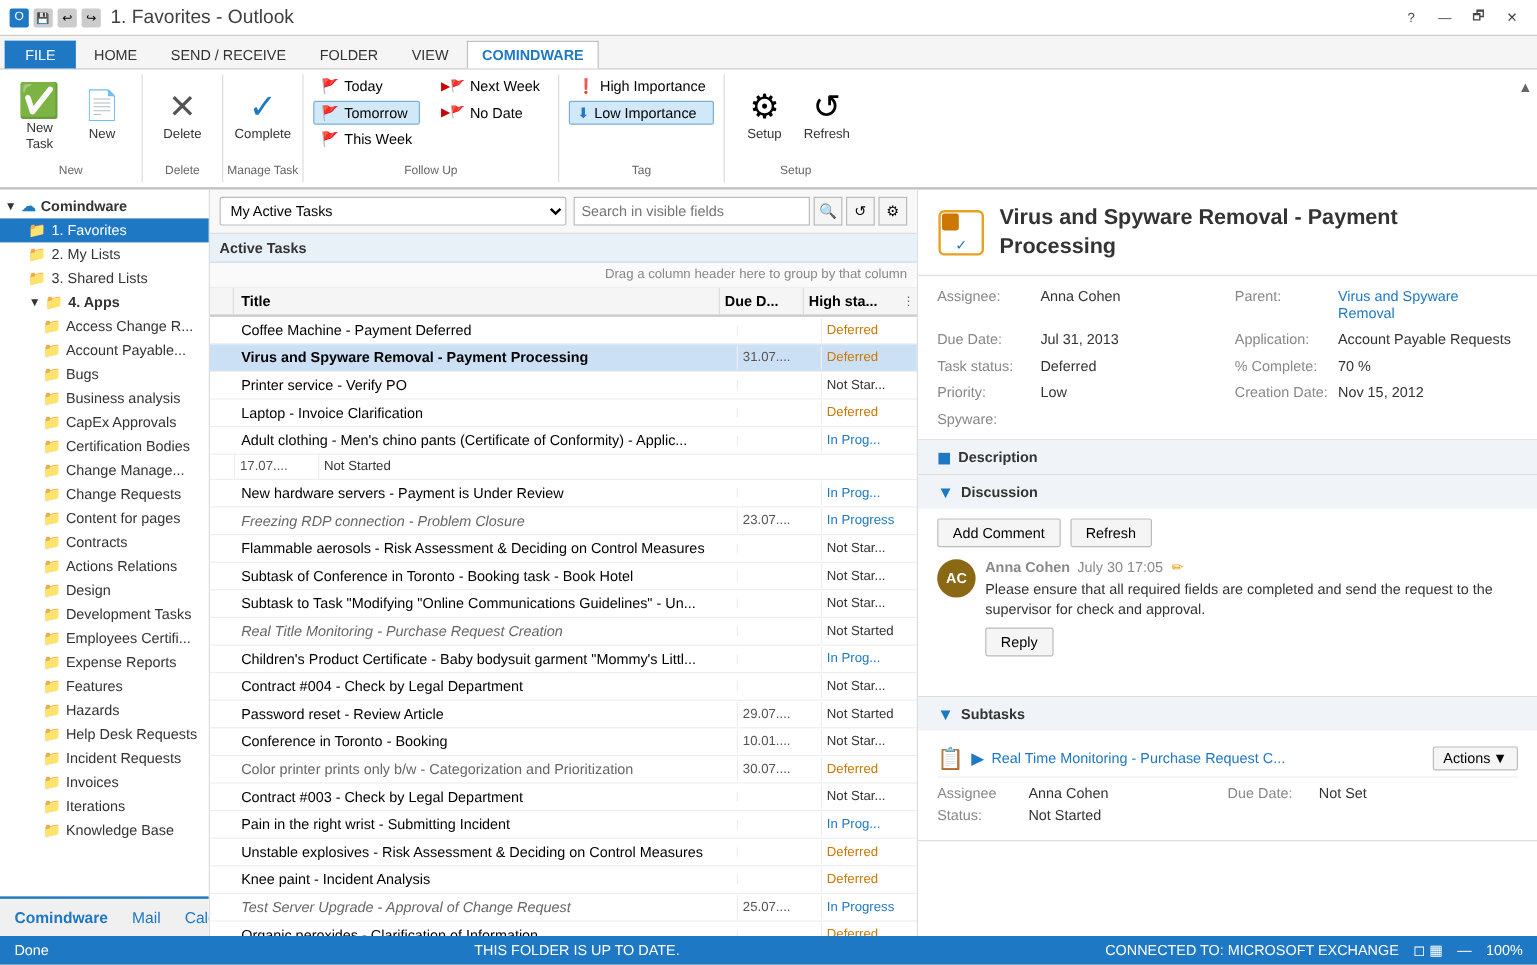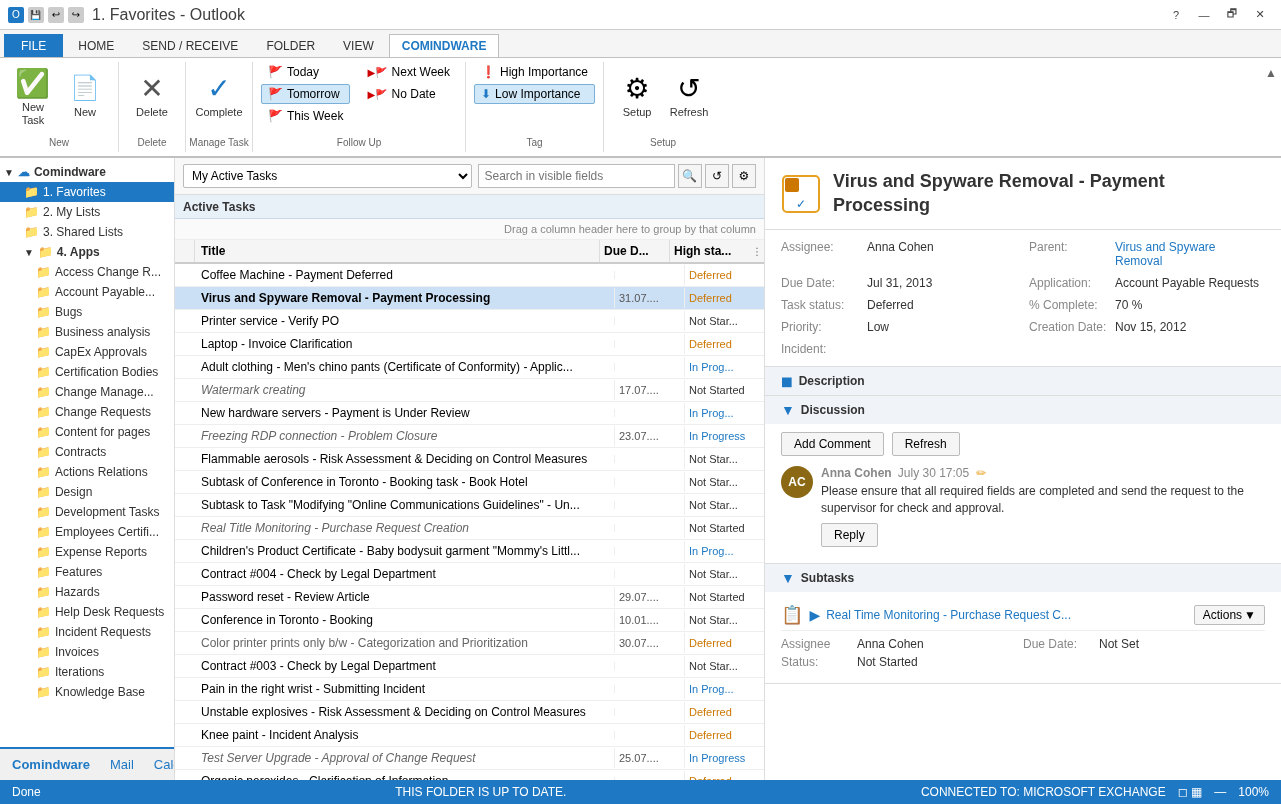--- a/index.html
+++ b/index.html
@@ -79,21 +79,21 @@
     .detail-meta-label { color: #888; min-width: 80px; }
     .detail-meta-value { color: #333; }
     .detail-meta-link { color: #1e78c3; text-decoration: none; cursor: pointer; }
     .detail-section { border-bottom: 1px solid #ddd; }
     .detail-section-header { padding: 6px 16px; background: #f0f4f8; cursor: pointer; display: flex; align-items: center; gap: 6px; font-weight: bold; color: #333; font-size: 12px; }
     .detail-section-content { padding: 8px 16px; }
 
     
     .discussion-actions { display: flex; gap: 8px; margin-bottom: 10px; }
     .discussion-btn { padding: 4px 12px; border: 1px solid #bbb; background: #f5f5f5; cursor: pointer; border-radius: 2px; font-size: 12px; }
-    .comment { display: flex; gap: 8px; margin-bottom: 8px; }
+    .comment { display: flex; gap: 8px; margin-bottom: 25px; }
     .comment-avatar { width: 32px; height: 32px; border-radius: 50%; background: #8b6914; display: flex; align-items: center; justify-content: center; color: #fff; font-size: 12px; font-weight: bold; flex-shrink: 0; }
     .comment-body { flex: 1; }
     .comment-meta { color: #888; font-size: 11px; margin-bottom: 3px; }
     .comment-text { color: #333; font-size: 12px; line-height: 1.4; }
     .comment-edit { color: #e8a020; cursor: pointer; margin-left: 4px; }
 
     
     .reply-btn { padding: 4px 12px; border: 1px solid #bbb; background: #f5f5f5; cursor: pointer; border-radius: 2px; font-size: 12px; margin-top: 6px; }
 
     
@@ -436,21 +436,20 @@
               <div class="task-row-status deferred">Deferred</div>
             </div>
             <div class="task-row">
               <div class="task-row-pin"></div>
               <div class="task-row-title">Adult clothing - Men's chino pants (Certificate of Conformity) - Applic...</div>
               <div class="task-row-due"></div>
               <div class="task-row-status in-progress">In Prog...</div>
             </div>
             <div class="task-row italic">
               <div class="task-row-pin"></div>
-              <div class="task-row-title" style="font-style: italic; color: rgb(102, 102, 102);">Watermark creating</div>
               <div class="task-row-due">17.07....</div>
               <div class="task-row-status not-started">Not Started</div>
             </div>
             <div class="task-row">
               <div class="task-row-pin"></div>
               <div class="task-row-title">New hardware servers - Payment is Under Review</div>
               <div class="task-row-due"></div>
               <div class="task-row-status in-progress">In Prog...</div>
             </div>
             <div class="task-row italic">
@@ -594,21 +593,21 @@
           </div>
           <div class="detail-meta-item">
             <span class="detail-meta-label">Priority:</span>
             <span class="detail-meta-value">Low</span>
           </div>
           <div class="detail-meta-item">
             <span class="detail-meta-label">Creation Date:</span>
             <span class="detail-meta-value">Nov 15, 2012</span>
           </div>
           <div class="detail-meta-item">
-            <span class="detail-meta-label">Incident:</span>
+            <span class="detail-meta-label">Spyware:</span>
             <span class="detail-meta-value"></span>
           </div>
         </div>
 
         <div class="detail-section">
           <div class="detail-section-header">
             <span style="color:#1e78c3;font-size:14px;">◼</span>
             <span>Description</span>
           </div>
         </div>

